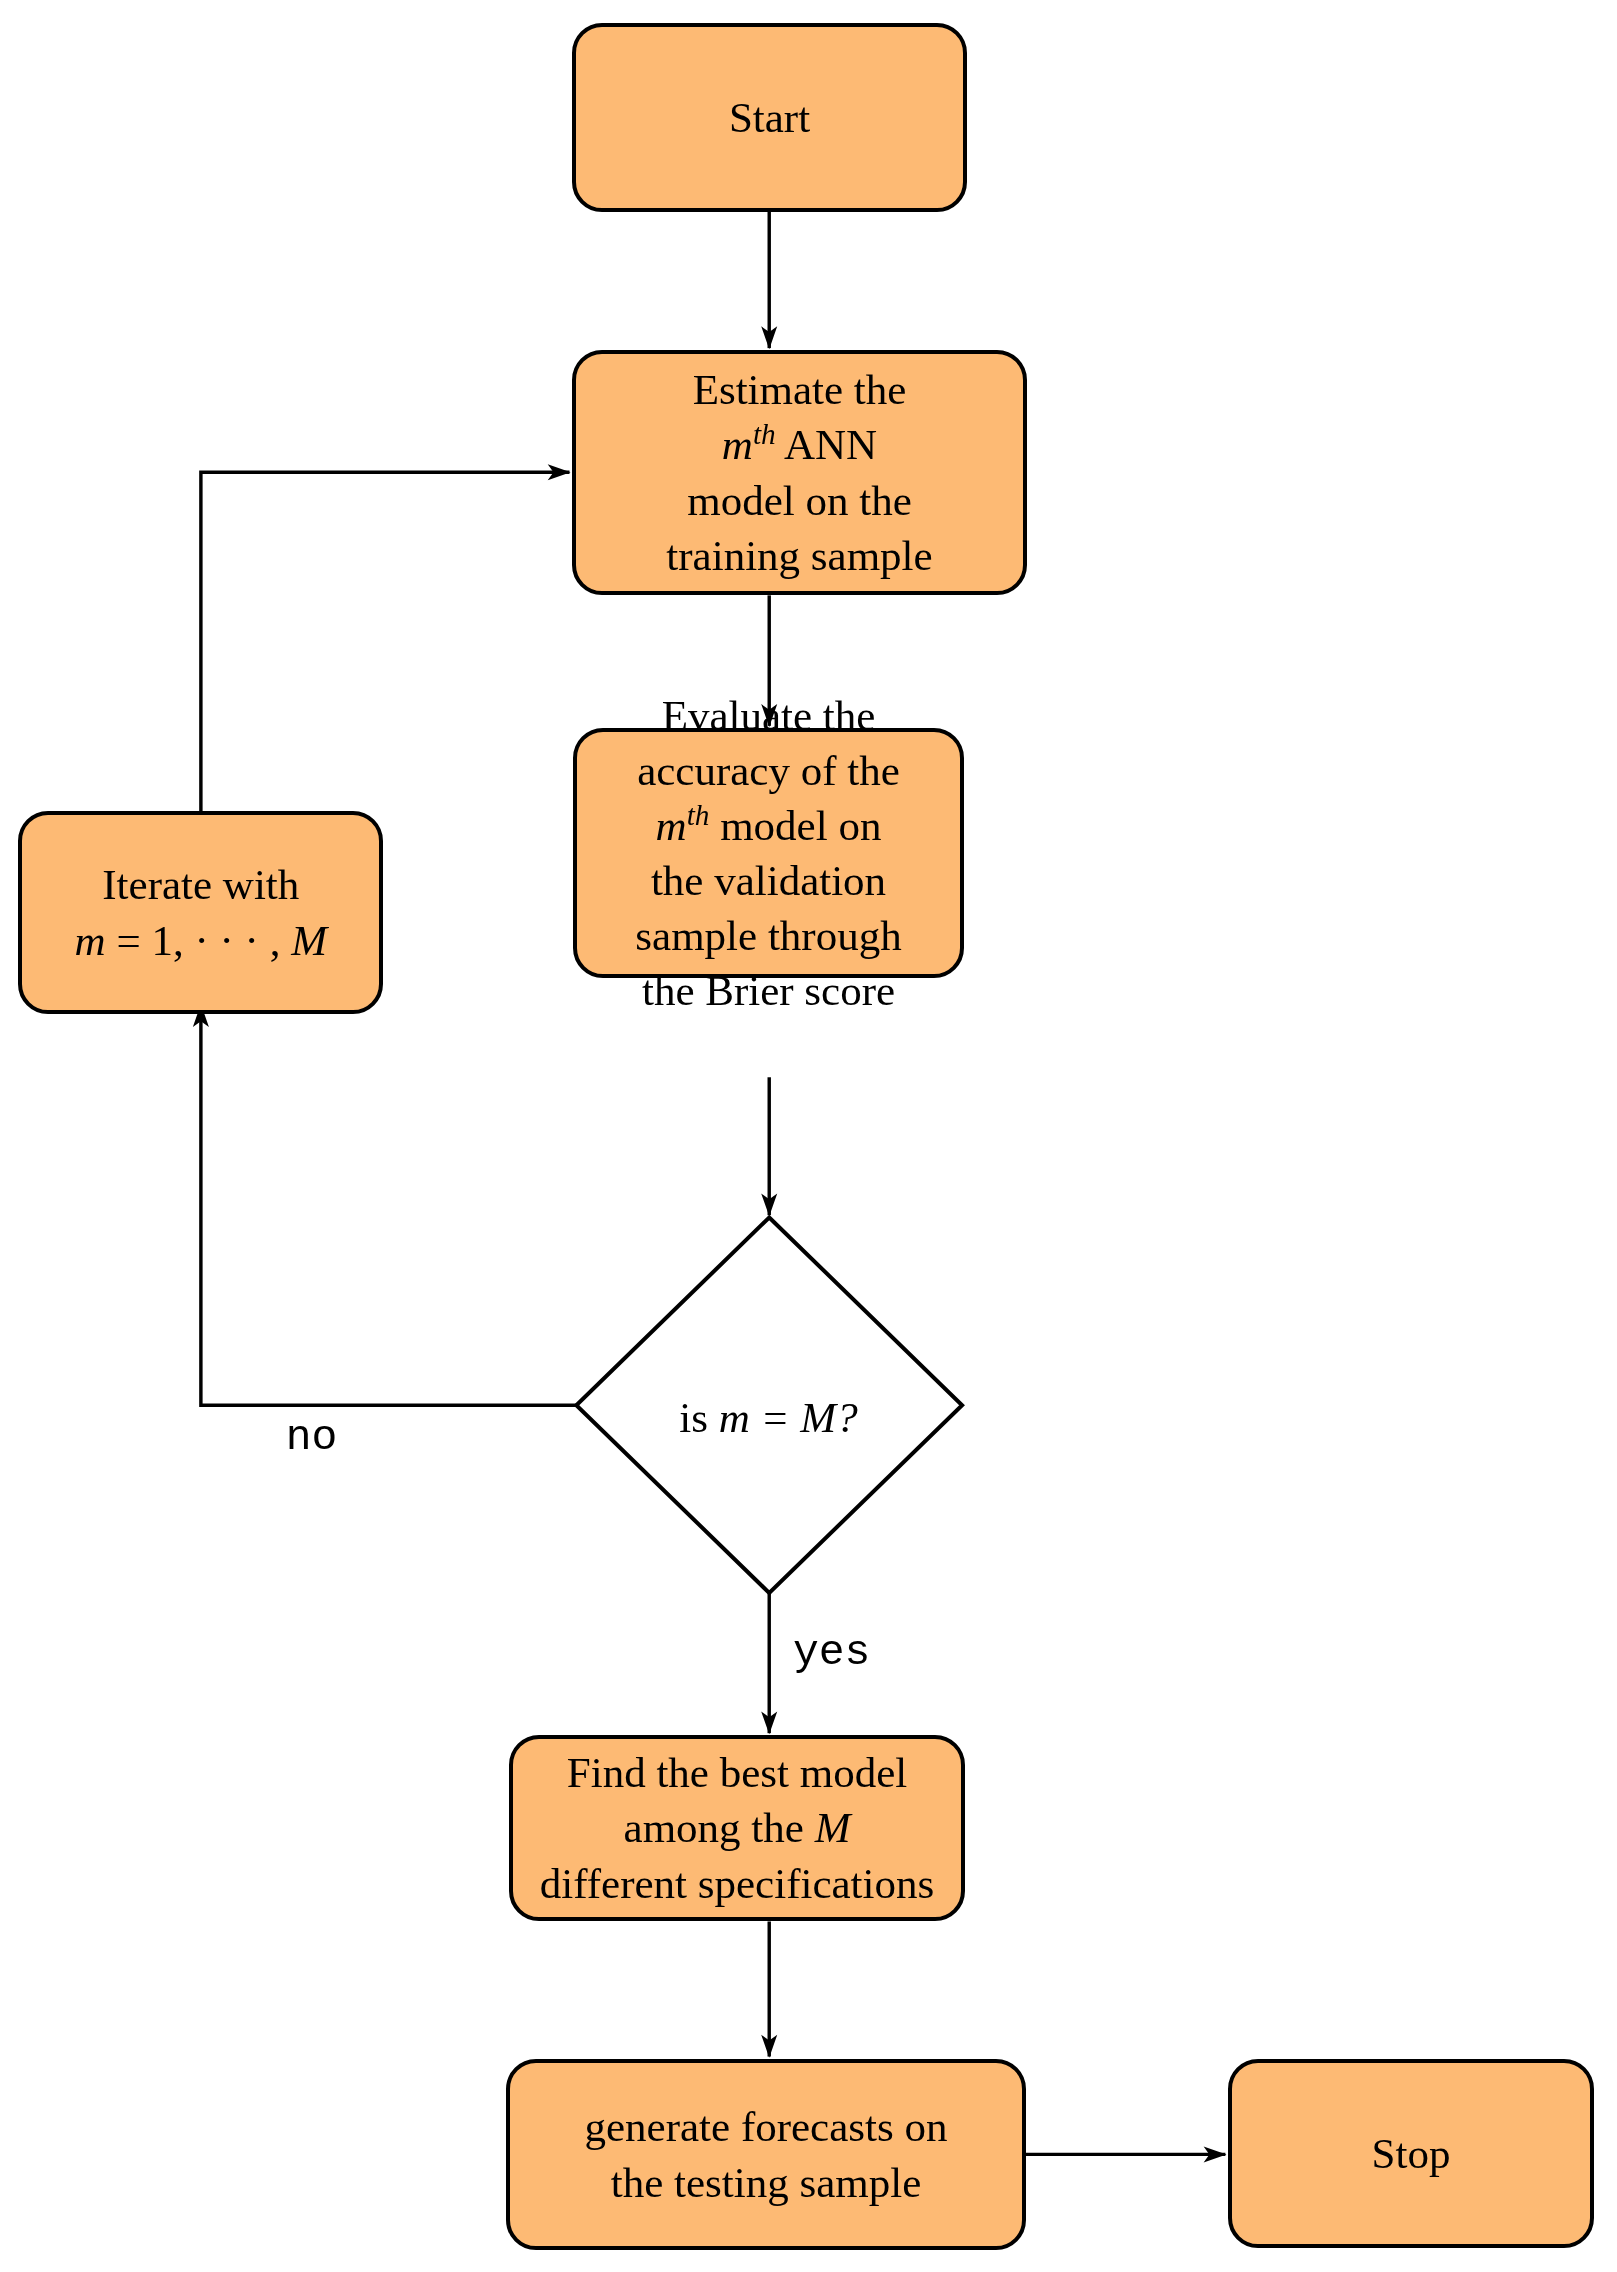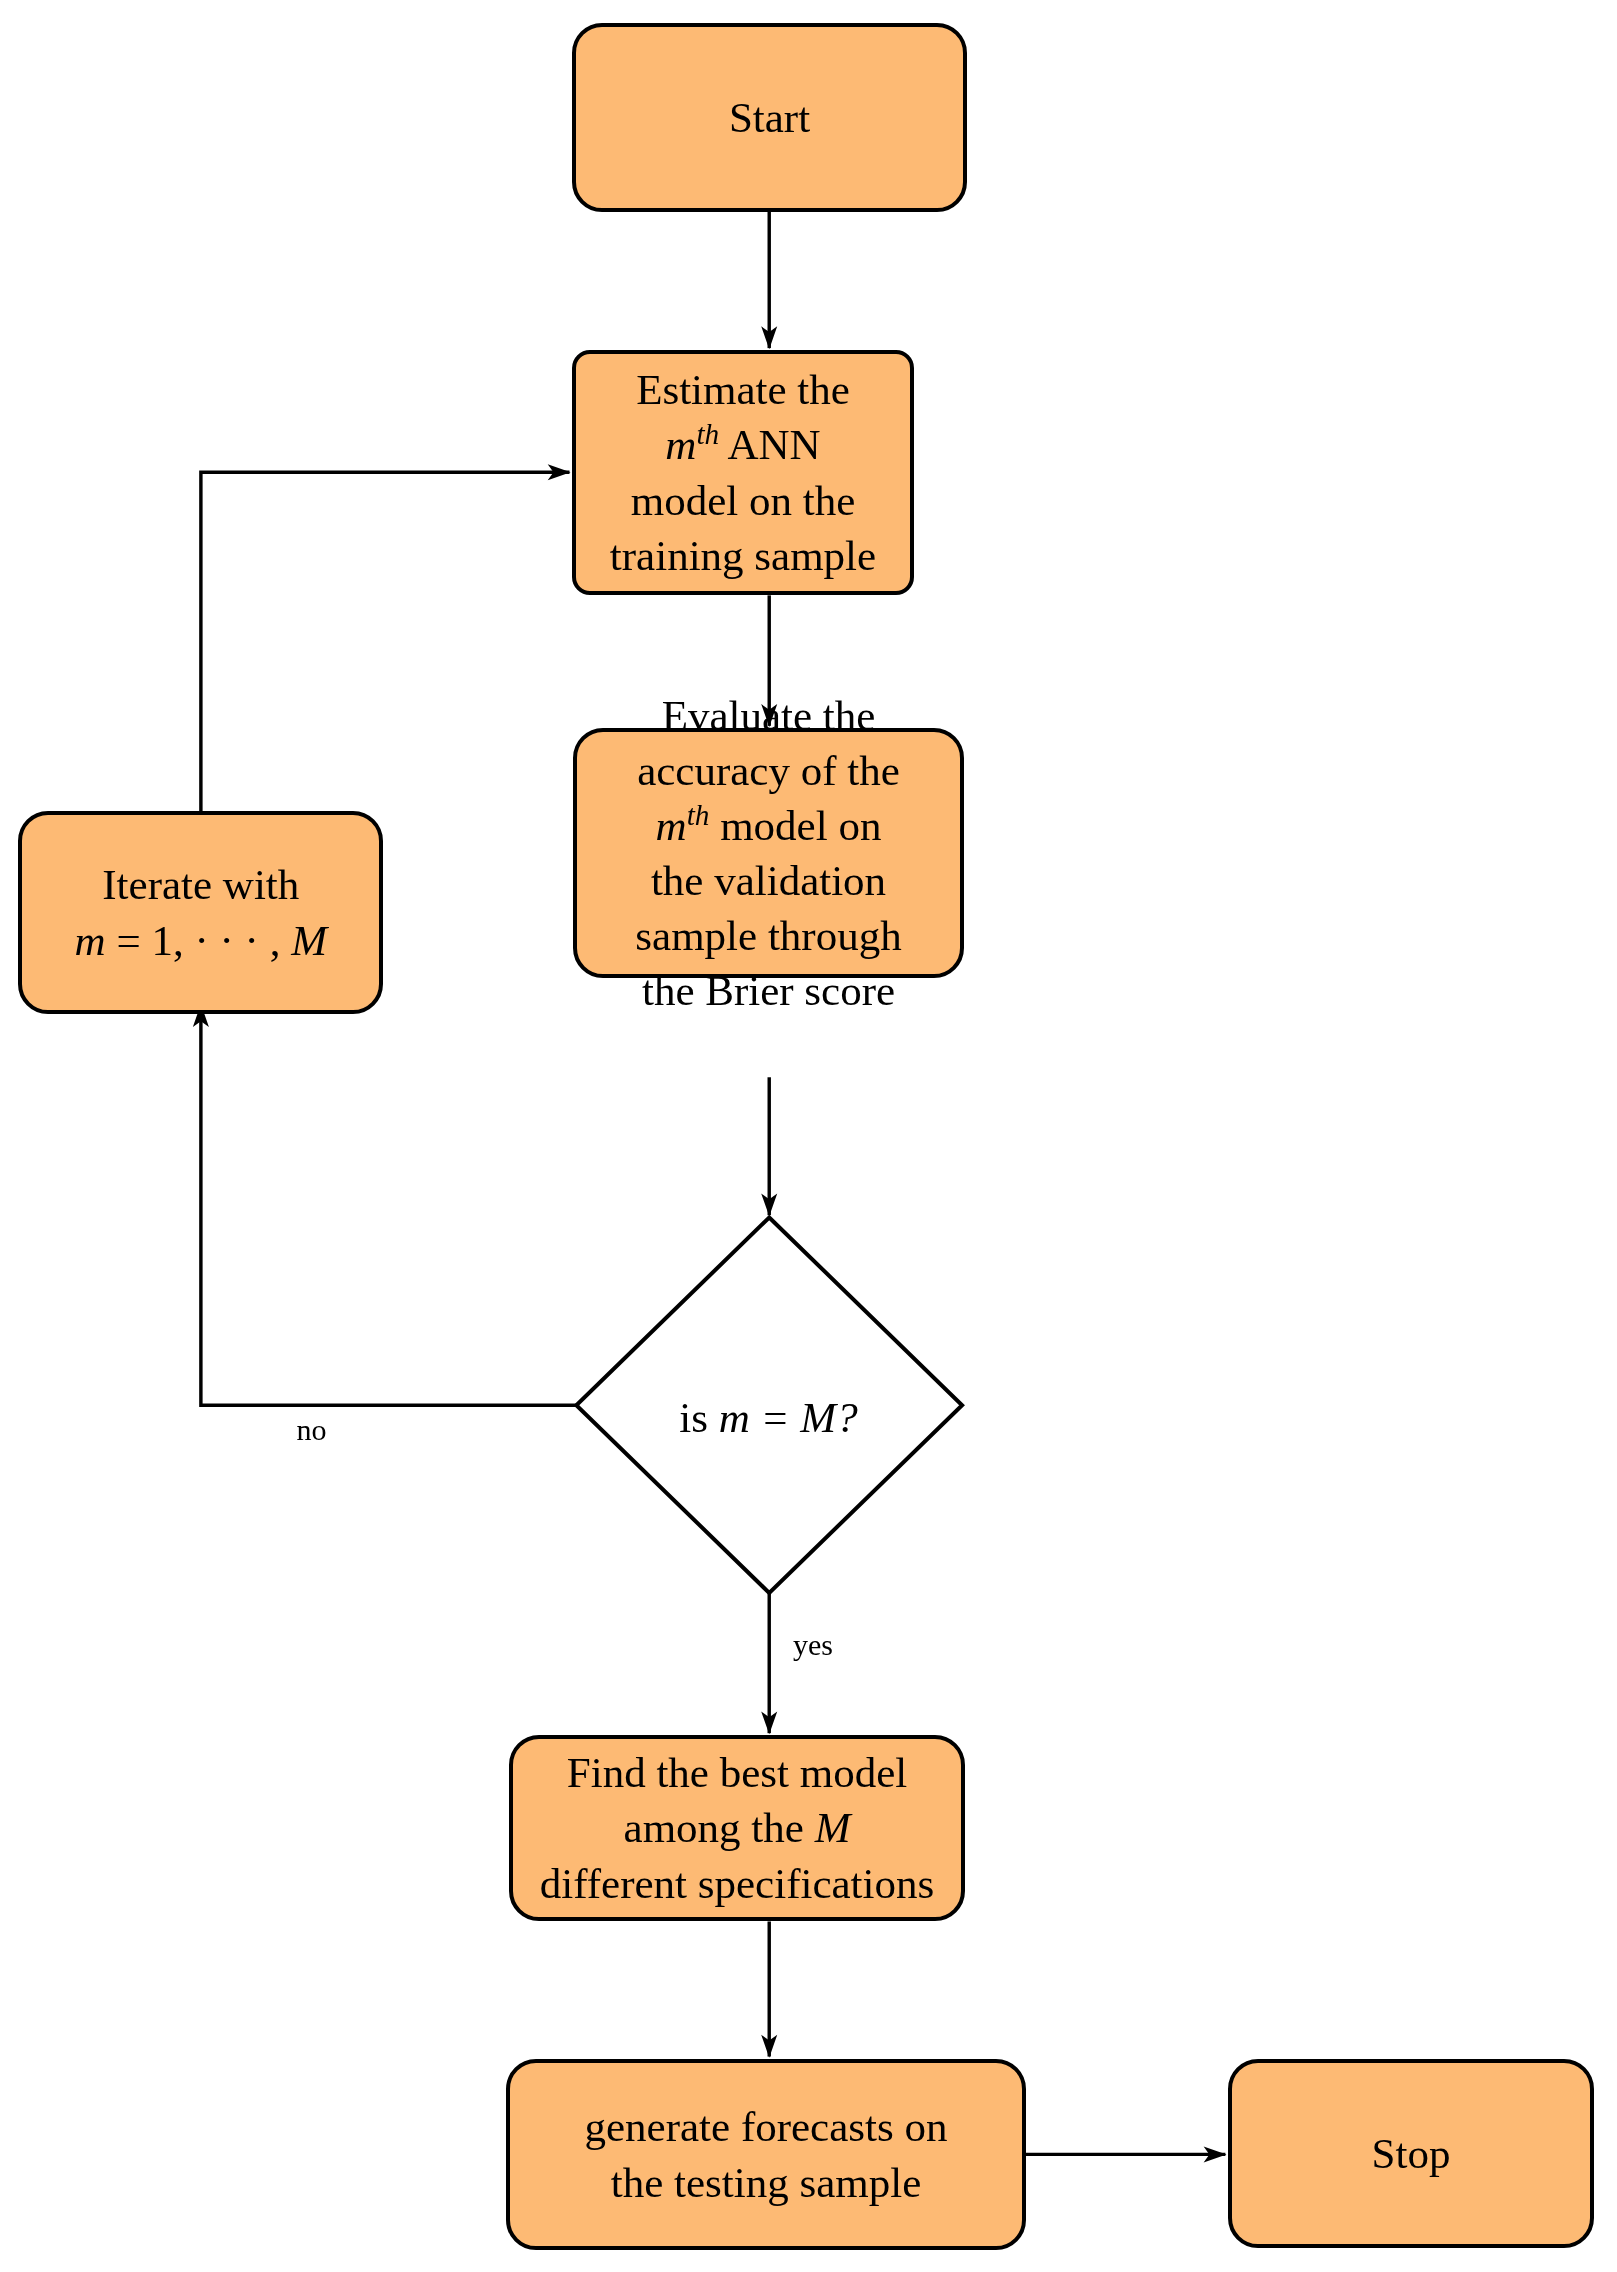--- a/index.html
+++ b/index.html
@@ -45,30 +45,31 @@
     left: 597px; top: 1368px;
     width: 343px; height: 74px;
     display: flex;
     align-items: flex-end;
     justify-content: center;
     font-size: 43px;
     white-space: nowrap;
   }
   .edge-label {
     position: absolute;
-    font-size: 30px;
+    font-size: 43px;
     line-height: 1.25;
     white-space: nowrap;
+    font-family: Liberation Mono, monospace;
   }
   .edge-label.no { left: 280px; top: 1411px; width: 63px; text-align: center; }
   .edge-label.yes { left: 793px; top: 1626px; }
 
   
   .node.start    { left: 572px;  top: 23px;   width: 395px; height: 189px; }
-  .node.estimate { left: 572px;  top: 350px;  width: 342px; height: 245px; border-radius: 18px; }
+  .node.estimate { left: 572px;  top: 350px;  width: 455px; height: 245px; }
   .node.evaluate { left: 573px; top: 728px; width: 391px; height: 250px; }
   .node.iterate  { left: 18.3px;   top: 811px; width: 365px; height: 203px; }
   .node.find     { left: 509px;  top: 1735px; width: 456px; height: 186px; }
   .node.go       { left: 506px;  top: 2059px; width: 520px; height: 191px; }
   .node.stop     { left: 1228px; top: 2059px; width: 366px; height: 189px; }
 </style>
 </head>
 <body>
 
 <div class="canvas">

